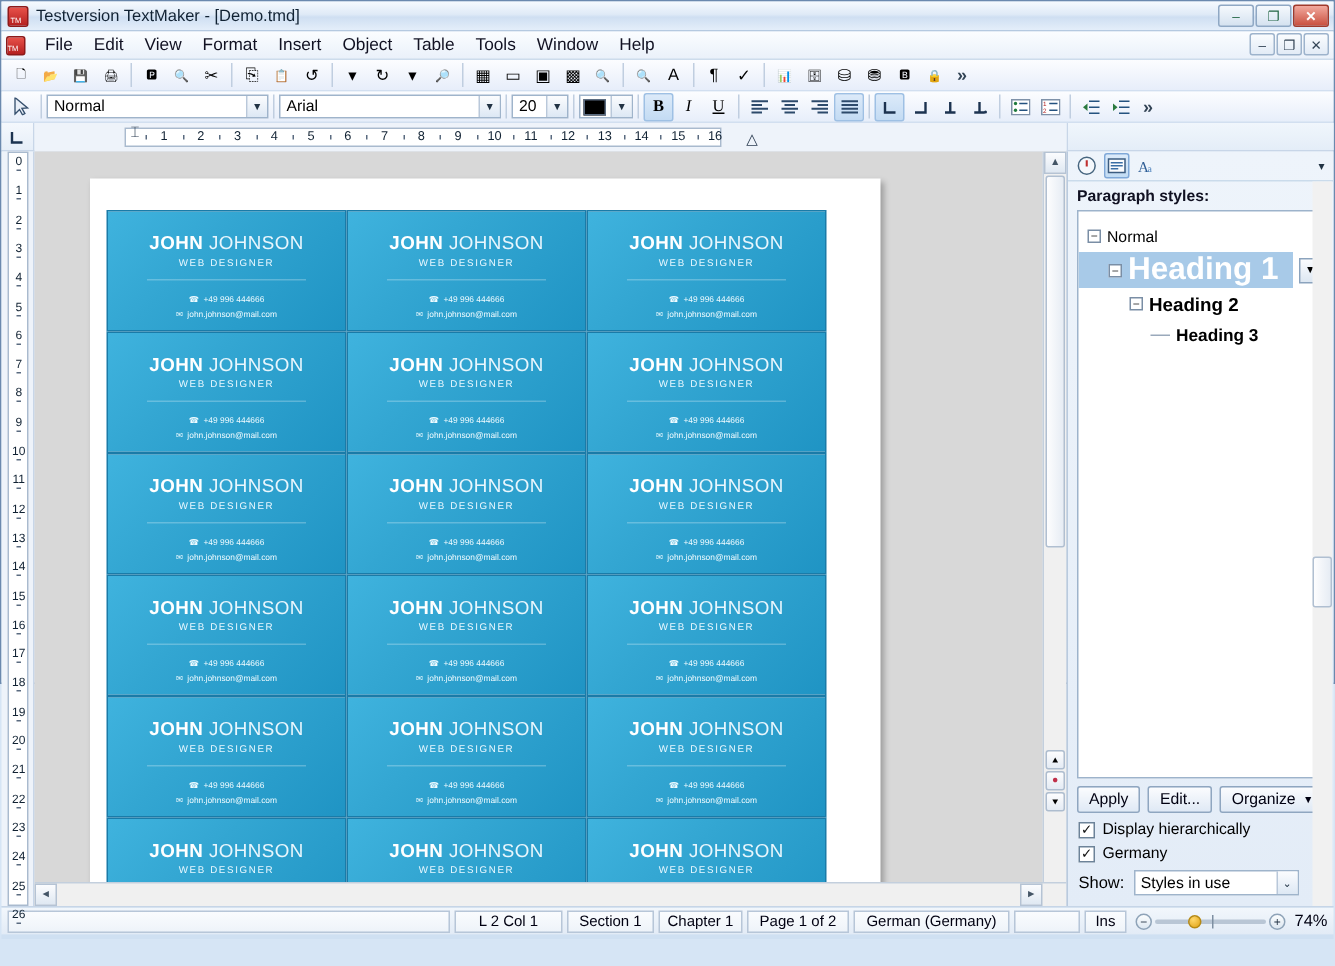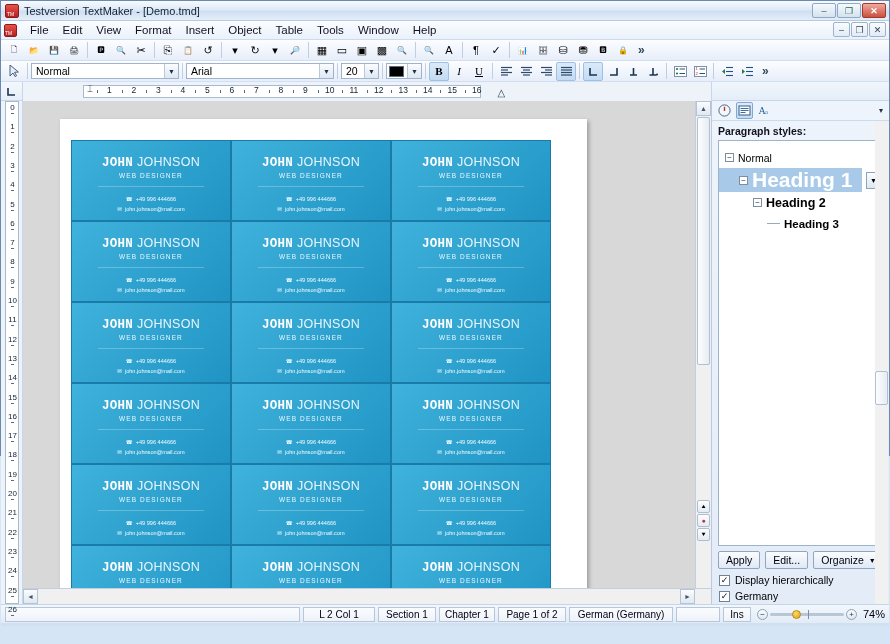--- a/index.html
+++ b/index.html
@@ -81,21 +81,21 @@
   .docarea{flex:1;background:#d8d8d8;position:relative;overflow:hidden;}
   .page{position:absolute;left:37px;top:18px;width:527px;height:520px;
      background:#fff;box-shadow:2px 2px 4px rgba(0,0,0,0.28);}
   .cardgrid{position:absolute;left:11px;top:21px;display:grid;
      grid-template-columns:repeat(3,160px); grid-auto-rows:81px;}
   .card{position:relative;overflow:hidden;
      background:linear-gradient(135deg,#3fb3de 0%,#33a6d2 38%,#1f94c4 100%);
      border:1px solid #1a7ba8;}
   .card .nm{position:absolute;left:0;right:0;top:14px;text-align:center;
      font-size:12.5px;color:#fff;letter-spacing:.3px;white-space:nowrap;}
-  .card .nm b{font-weight:bold;font-family:Liberation Mono, monospace;}
+  .card .nm b{font-weight:bold;}
   .card .nm span{font-weight:normal;color:#e8f6fd;}
   .card .role{position:absolute;left:0;right:0;top:31px;text-align:center;
      font-size:6.5px;color:#eaf8ff;letter-spacing:1.1px;}
   .card .hl{position:absolute;left:26px;right:26px;top:45px;height:1px;background:rgba(255,255,255,.25);}
   .card .ln{position:absolute;left:0;right:0;text-align:center;font-size:5.6px;color:#effbff;}
   .card .ln.p{top:55px;} .card .ln.e{top:65px;}
   .gl{display:inline-block;margin-right:3px;font-size:5.5px;}
 
   
   .dvscroll{position:absolute;right:0;top:0;width:16px;bottom:0;
@@ -752,20 +752,27 @@
 
       <div class="cbrow">
         <div class="cbox">✓</div>
         <span>Display hierarchically</span>
       </div>
       <div class="cbrow">
         <div class="cbox">✓</div>
         <span>Germany</span>
       </div>
 
+      <div class="showrow">
+        <span>Show:</span>
+        <div class="combo" style="width:110px;height:17px">
+          <span>Styles in use</span>
+          <span class="arrow" style="height:15px">⌄</span>
+        </div>
+      </div>
 
       <div class="sb-vscroll">
         <div class="sb-thumb" style="left:0;top:250px;width:13px;height:34px"></div>
       </div>
     </div>
   </div>
 
   <div class="statusbar">
     <div class="sfield" style="flex:1;justify-content:flex-start"></div>
     <div class="sfield" style="width:72px">L 2 Col 1</div>

